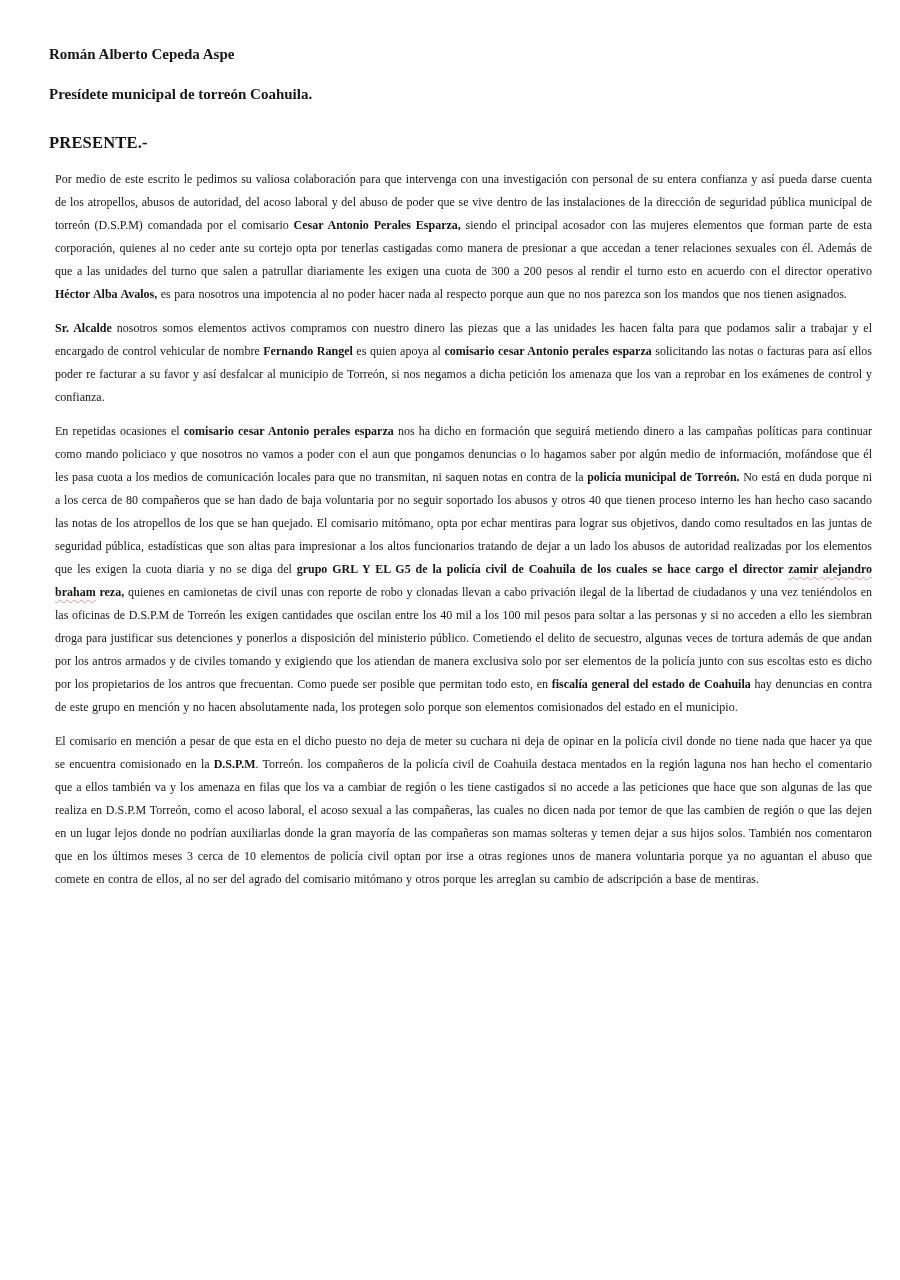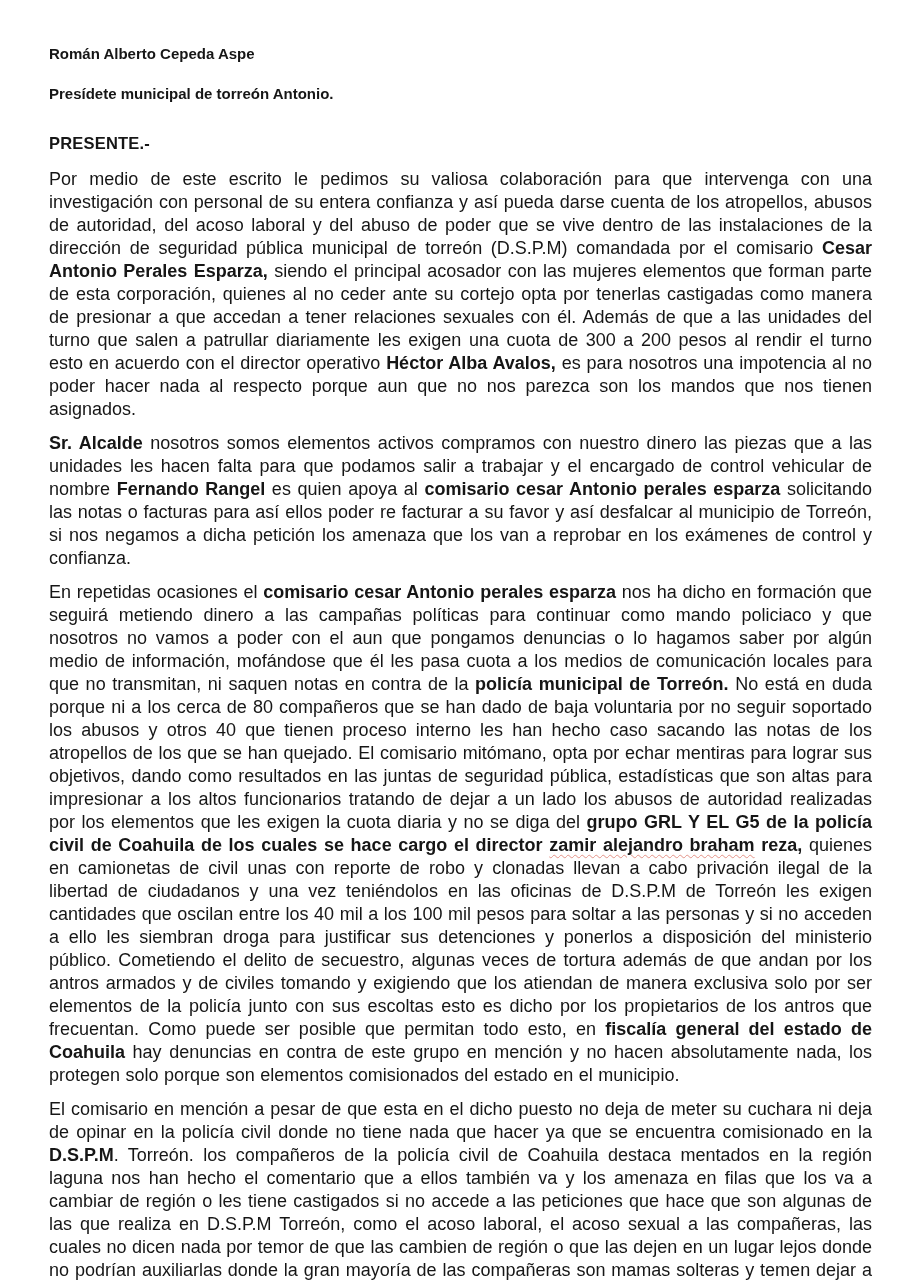--- a/index.html
+++ b/index.html
@@ -7,21 +7,21 @@
     padding: 0;
     background: #ffffff;
   }
   .page {
     position: relative;
     width: 900px;
     height: 1280px;
     background: #ffffff;
     box-sizing: border-box;
     padding: 45px 28px 0 49px;
-    font-family: Liberation Sans, sans-serif;
+    font-family: Liberation Serif, serif;
     color: #161616;
     overflow: hidden;
   }
   .recipient-name {
     font-size: 15px;
     font-weight: bold;
     line-height: 18px;
     margin: 0;
   }
   .recipient-title {
@@ -34,42 +34,42 @@
     font-size: 16.5px;
     font-weight: bold;
     line-height: 20px;
     margin: 30px 0 0 0;
     letter-spacing: 0.2px;
   }
   .letter-body {
     margin-top: 15px;
   }
   .letter-body p {
-    font-size: 18px;
+    font-size: 12px;
     line-height: 23px;
     text-align: justify;
-    margin: 0 0 11px 0;
+    margin: 0 0 11px 6px;
     word-spacing: 0.5px;
   }
   .run-bold {
     font-weight: bold;
   }
   .run-squiggly {
     text-decoration-line: underline;
     text-decoration-style: wavy;
     text-decoration-thickness: 1px;
     text-underline-offset: 3px;
   }
 </style>
 </head>
 <body>
 
 <div class="page">
   <p class="recipient-name">Román Alberto Cepeda Aspe</p>
-  <p class="recipient-title">Presídete municipal de torreón Antonio.</p>
+  <p class="recipient-title">Presídete municipal de torreón Coahuila.</p>
   <p class="salutation">PRESENTE.-</p>
   <div class="letter-body" id="letter-body">
       <p><span>Por medio de este escrito le pedimos su valiosa colaboración para que intervenga con una investigación con personal de su entera confianza y así pueda darse cuenta de los atropellos, abusos de autoridad, del acoso laboral y del abuso de poder que se vive  dentro de las instalaciones de la dirección de seguridad pública municipal de torreón (D.S.P.M) comandada por el comisario </span><span class="run-bold">Cesar Antonio Perales Esparza,</span><span> siendo el principal acosador con las mujeres elementos que forman parte de esta corporación, quienes al no ceder ante su cortejo opta por tenerlas castigadas como manera de presionar a que accedan a tener relaciones sexuales con él. Además de que a las unidades del turno que salen a patrullar diariamente les exigen una cuota de 300 a 200 pesos al rendir el turno esto en acuerdo con el director operativo </span><span class="run-bold">Héctor Alba Avalos,</span><span> es para nosotros una impotencia al no poder hacer nada al respecto porque aun que no nos parezca  son los mandos que nos tienen asignados.</span></p>
       <p><span class="run-bold">Sr. Alcalde</span><span> nosotros somos elementos activos compramos con nuestro dinero  las piezas que a las unidades les hacen falta para que podamos salir a trabajar y el encargado de control vehicular de nombre </span><span class="run-bold">Fernando Rangel</span><span> es quien apoya al </span><span class="run-bold">comisario cesar Antonio perales esparza</span><span>  solicitando las notas o facturas para así ellos poder re facturar a su favor y así desfalcar al municipio de Torreón,  si nos negamos a dicha petición los amenaza que los van a reprobar en los exámenes de control y confianza.</span></p>
       <p><span>En repetidas ocasiones el </span><span class="run-bold">comisario cesar Antonio perales esparza</span><span>  nos ha dicho en formación que seguirá metiendo dinero a las campañas políticas para continuar como mando policiaco y que  nosotros no vamos a poder con el aun que pongamos denuncias o lo hagamos saber por algún medio de información, mofándose que él les pasa cuota a los medios de comunicación locales para que no transmitan, ni saquen notas en contra de la </span><span class="run-bold">policía municipal de Torreón.</span><span> No está en duda porque ni a los cerca de 80  compañeros que se han dado de baja voluntaria por no seguir soportado los abusos  y otros 40 que tienen proceso interno les han hecho caso sacando las notas de los atropellos de los que se han quejado. El comisario mitómano, opta por echar mentiras para lograr sus objetivos, dando como resultados en las juntas de seguridad pública, estadísticas que son altas para impresionar a los altos funcionarios tratando de dejar a un lado los abusos de autoridad  realizadas por los elementos que les exigen la cuota diaria y  no se diga del </span><span class="run-bold">grupo GRL Y EL G5 de la policía civil de Coahuila  de los cuales  se hace cargo el director </span><span class="run-bold run-squiggly" style="text-decoration-color: rgb(227, 146, 135);">zamir alejandro braham</span><span class="run-bold"> reza,</span><span> quienes en camionetas de civil unas con reporte de robo y clonadas llevan a cabo privación ilegal de la libertad de ciudadanos y una vez teniéndolos en las oficinas de D.S.P.M de Torreón les exigen cantidades que oscilan entre los 40 mil a los 100 mil pesos para soltar a las personas y si no acceden a ello les siembran droga para justificar sus detenciones y ponerlos a disposición del ministerio público.  Cometiendo el delito de secuestro, algunas veces de tortura además de que andan por los antros armados y de civiles tomando  y exigiendo que los atiendan de manera exclusiva solo por ser elementos de la policía junto con sus escoltas esto es dicho por los propietarios de los antros que frecuentan. Como puede ser posible que permitan todo esto, en </span><span class="run-bold">fiscalía general del estado de Coahuila</span><span>  hay denuncias en contra de este grupo en mención y no hacen absolutamente nada, los protegen solo porque son elementos comisionados del estado en el municipio.</span></p>
       <p><span>El comisario en mención  a pesar de que esta en el dicho puesto no deja de meter su cuchara ni deja de opinar en la policía civil donde no tiene nada que hacer ya que se encuentra comisionado en la </span><span class="run-bold">D.S.P.M</span><span>. Torreón.  los compañeros de la policía civil de Coahuila destaca mentados en la región laguna nos han hecho el comentario que a ellos también va y los amenaza en filas que los va a cambiar de región o les tiene castigados si no accede a las peticiones que hace  que son algunas de las que realiza en D.S.P.M Torreón, como el acoso laboral, el acoso sexual a las compañeras, las cuales no dicen nada por temor de que las cambien de región o que las dejen en un lugar lejos donde no podrían auxiliarlas donde  la gran mayoría de las compañeras son mamas solteras y temen dejar a sus hijos  solos. También nos comentaron que en los últimos meses 3 cerca de 10 elementos de policía civil optan por irse a otras regiones unos de manera voluntaria porque ya no aguantan el abuso que comete en contra de ellos, al no ser del agrado del comisario mitómano y otros porque les arreglan su cambio de adscripción a base de mentiras.</span></p>
     </div>
 </div>
 
 </body></html>

